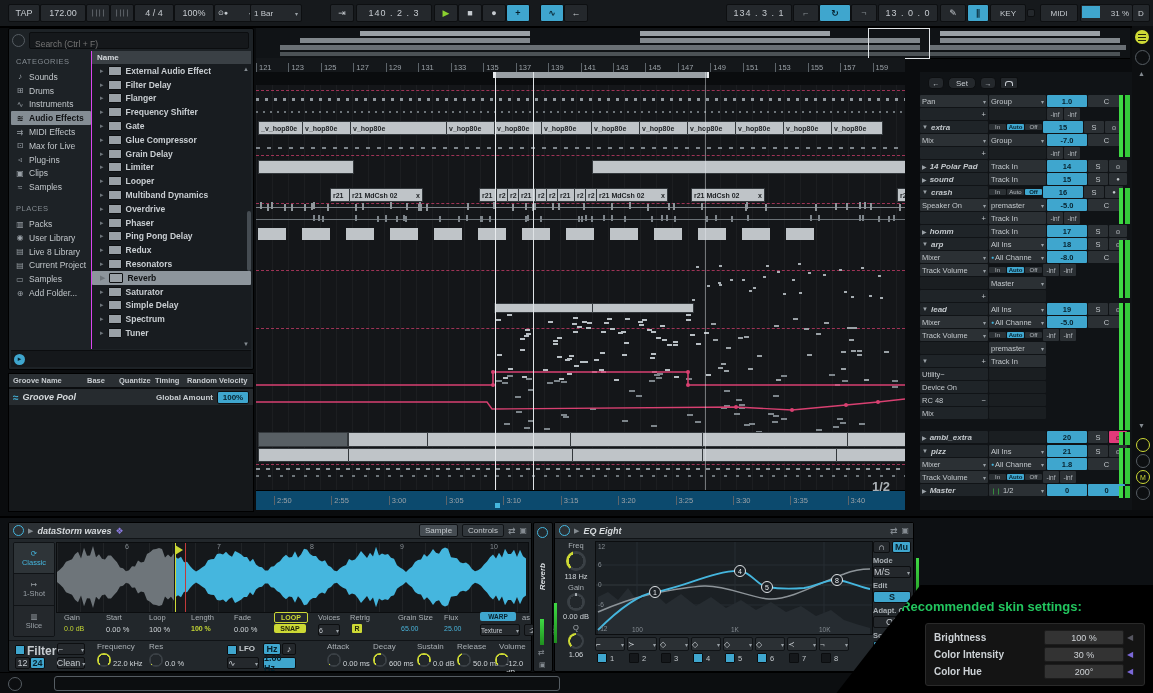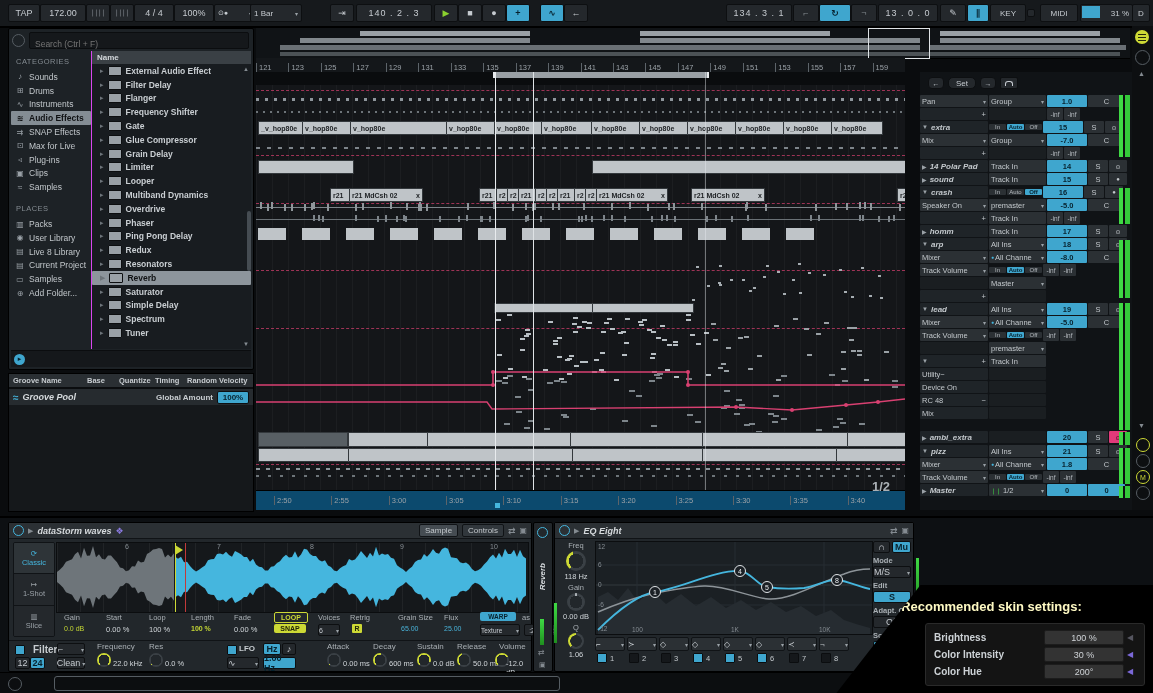--- a/index.html
+++ b/index.html
@@ -144,21 +144,21 @@
           </div>
         </div>
       <div class="cat sel">
           <span class="ic" style="color:#101214;">≋</span>
           <span>Audio Effects</span>
         </div>
       <div>
 
       <div class="cat">
             <span class="ic">⇉</span>
-            <span>SNAP Effects</span>
+            <span>MIDI Effects</span>
           </div>
           <div class="cat">
             <span class="ic">⊡</span>
             <span>Max for Live</span>
           </div>
           <div class="cat">
             <span class="ic">◃</span>
             <span>Plug-ins</span>
           </div>
           <div class="cat">
@@ -1124,21 +1124,21 @@
         <span class="abs val7" style="left:478px;top:0;">8 Bars</span>
         <span class="abs bx dd" style="left:424px;top:11px;width:38px;height:10px;font-size:6.5px;">
             <span>Texture</span>
           </span>
         <span class="abs bx" style="left:468px;top:11px;width:14px;height:10px;font-size:6.5px;">:2</span>
         <span class="abs bx" style="left:486px;top:11px;width:14px;height:10px;font-size:6.5px;">×2</span>
       </div>
 
       <div class="abs" style="left:0;top:117px;width:522px;height:30px;border-top:1px solid #101316;font-size:7px;">
         <span class="abs cb on" style="left:6px;top:4px;"></span>
-        <span class="abs" style="left:24px;top:3px;font-weight:bold;font-size:10px;">Filter</span>
+        <span class="abs" style="left:18px;top:3px;font-weight:bold;font-size:12px;">Filter</span>
         <span class="abs bx dd" style="left:48px;top:2px;width:26px;height:10px;">
             <span>⌐</span>
           </span>
         <span class="abs bx" style="left:6px;top:16px;width:13px;height:10px;">12</span>
         <span class="abs bx blue" style="left:21px;top:16px;width:13px;height:10px;">24</span>
         <span class="abs bx dd" style="left:48px;top:16px;width:26px;height:10px;">
             <span>Clean</span>
           </span>
         <span class="abs lbl" style="left:88px;top:1px;font-size:8px;">Frequency</span>
         <span class="abs knob" style="left:88px;top:12px;width:14px;height:14px;background:radial-gradient(circle,#22272b 0 52%,transparent 53%),conic-gradient(from 220deg,#cdd935 0 280deg,#3a4045 280deg 360deg);"></span>
@@ -1330,21 +1330,21 @@
     </div>
     <div class="abs" style="left:916px;top:40px;width:3px;height:50px;background:linear-gradient(#3fd944,#1f8f1f);"></div>
   </div>
 
   <div class="abs" style="left:0;top:672px;width:1153px;height:21px;background:#0c0e10;border-top:1px solid #000;">
     <div class="abs ring" style="left:8px;top:4px;width:12px;height:12px;"></div>
     <div class="abs" style="left:54px;top:3px;width:504px;height:13px;border:1px solid #565d63;border-radius:3px;"></div>
   </div>
 
   <div class="abs" id="skin-overlay">
-    <div style="text-align:center;margin-top:14px;font-size:13px;font-weight:bold;color:#fef9c3;">Recommended skin settings:</div>
+    <div style="text-align:center;margin-top:14px;font-size:13px;font-weight:bold;color:#22c55e;">Recommended skin settings:</div>
     <div style="margin:9px 8px 0 95px;background:#141414;border:1px solid #2a2a2a;border-radius:3px;padding:5px 8px;">
       <div class="ovrow">
         <span class="ovlabel">Brightness</span>
         <span class="ovbox">100 %</span>
         <span class="ovtri" style="color:#55555f;">◀</span>
       </div>
       <div class="ovrow">
         <span class="ovlabel">Color Intensity</span>
         <span class="ovbox">30 %</span>
         <span class="ovtri">◀</span>

